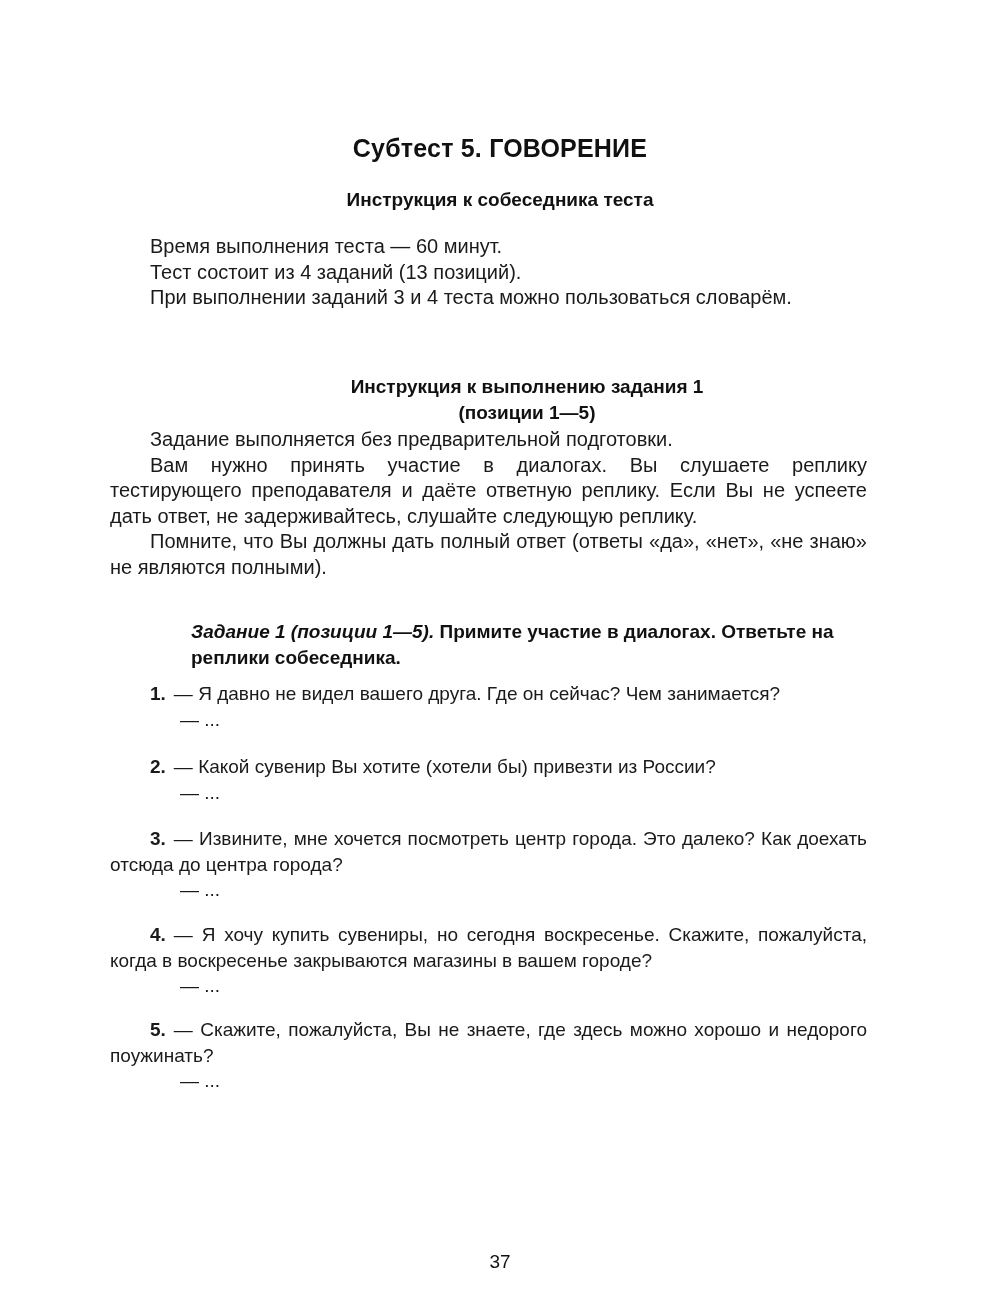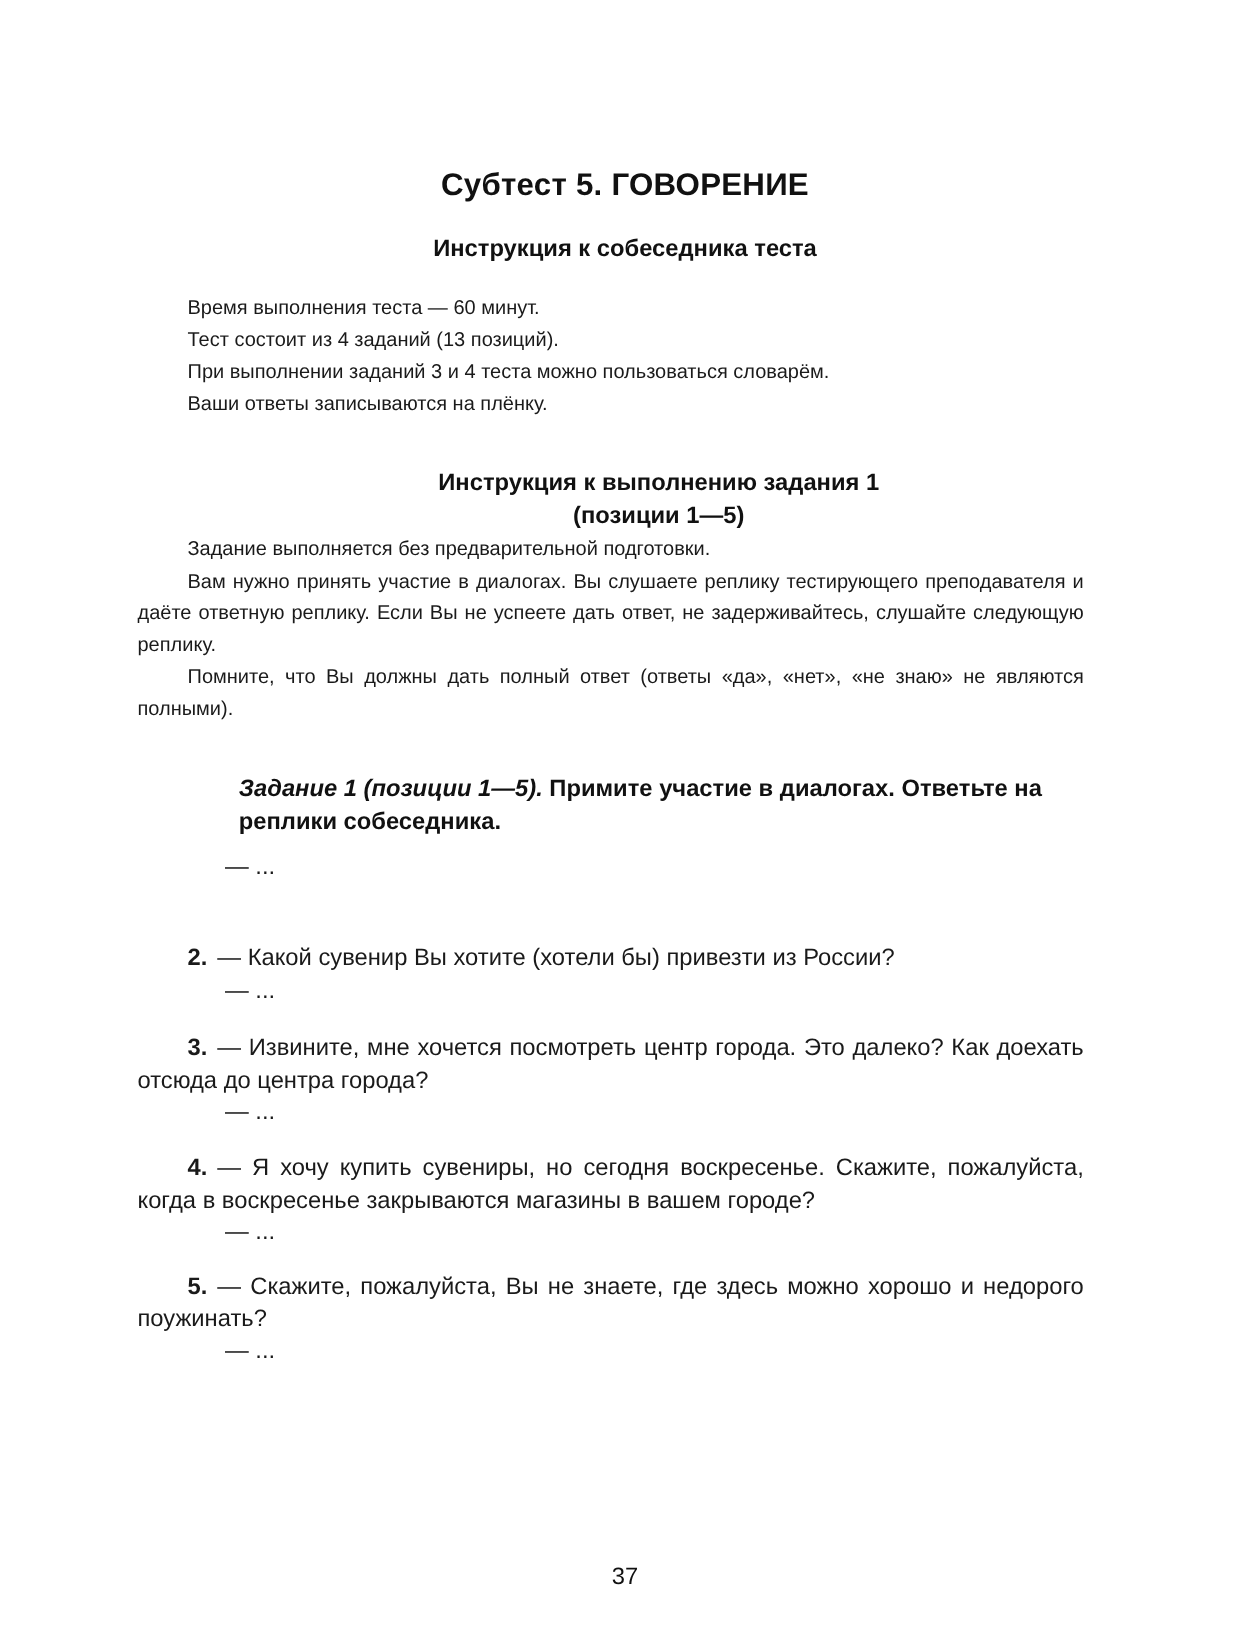--- a/index.html
+++ b/index.html
@@ -7,21 +7,21 @@
            font-family: "Liberation Sans", sans-serif; color: #1a1a1a; }
     .page { position: absolute; left: 0; top: 0; width: 1000px; height: 1300px; }
 
     .running-header { position: absolute; top: 84px; left: 0; width: 1000px; text-align: center;
                       font-size: 15px; color: #222; }
     .title { position: absolute; top: 134px; left: 0; width: 1000px; text-align: center;
              font-size: 25px; font-weight: bold; color: #111; letter-spacing: 0.2px; }
     .subhead { position: absolute; left: 0; width: 1000px; text-align: center;
                font-size: 19px; font-weight: bold; color: #111; line-height: 26px; }
 
-    .block { position: absolute; left: 110px; width: 757px; font-size: 16px; line-height: 25.5px; color: #1a1a1a; }
+    .block { position: absolute; left: 110px; width: 757px; font-size: 20px; line-height: 25.5px; color: #1a1a1a; }
     .line-indent { padding-left: 40px; }
     .para { text-indent: 40px; text-align: justify; }
 
     .task { position: absolute; left: 150px; width: 717px; font-size: 19px; line-height: 26px;
             font-weight: bold; color: #111; }
     .task i { font-style: italic; }
 
     .item { position: absolute; left: 110px; width: 757px; font-size: 19px; line-height: 25.5px; color: #1a1a1a; }
     .item .q { text-indent: 40px; text-align: justify; }
     .item .num { font-weight: bold; margin-right: 8px; }
@@ -37,39 +37,39 @@
 
 
   <div class="title">Субтест 5. ГОВОРЕНИЕ</div>
 
   <div class="subhead" style="top:187px;">Инструкция к собеседника теста</div>
 
   <div class="block" style="top:234px;">
     <div class="line-indent">Время выполнения теста — 60 минут.</div>
     <div class="line-indent">Тест состоит из 4 заданий (13 позиций).</div>
     <div class="line-indent">При выполнении заданий 3 и 4 теста можно пользоваться словарём.</div>
-    <div class="line-indent">Ваши ответы записываются на плёнку.</div>
   </div>
 
   <div class="subhead" style="top:374px;margin-left:27px;">
     <div>Инструкция к выполнению задания 1</div>
     <div>(позиции 1—5)</div>
   </div>
 
   <div class="block" style="top:427px;">
     <div class="para">Задание выполняется без предварительной подготовки.</div>
     <div class="para">Вам нужно принять участие в диалогах. Вы слушаете реплику тестирующего преподавателя и даёте ответную реплику. Если Вы не успеете дать ответ, не задерживайтесь, слушайте следующую реплику.</div>
     <div class="para">Помните, что Вы должны дать полный ответ (ответы «да», «нет», «не знаю» не являются полными).</div>
   </div>
 
   <div class="task" style="top:619px;margin-left:41px;">
     <i>Задание 1 (позиции 1—5).</i><span> Примите участие в диалогах. Ответьте на реплики собеседника.</span>
   </div>
 
   <div class="item" style="top:681px;">
+    <div class="q"><span class="num">1.</span><span>— Я давно не видел вашего друга. Где он сейчас? Чем занимается?</span></div>
     <div class="a">— ...</div>
   </div>
 
   <div class="item" style="top:754px;">
     <div class="q"><span class="num">2.</span><span>— Какой сувенир Вы хотите (хотели бы) привезти из России?</span></div>
     <div class="a">— ...</div>
   </div>
 
   <div class="item" style="top:826px;">
     <div class="q"><span class="num">3.</span><span>— Извините, мне хочется посмотреть центр города. Это далеко? Как доехать отсюда до центра города?</span></div>

